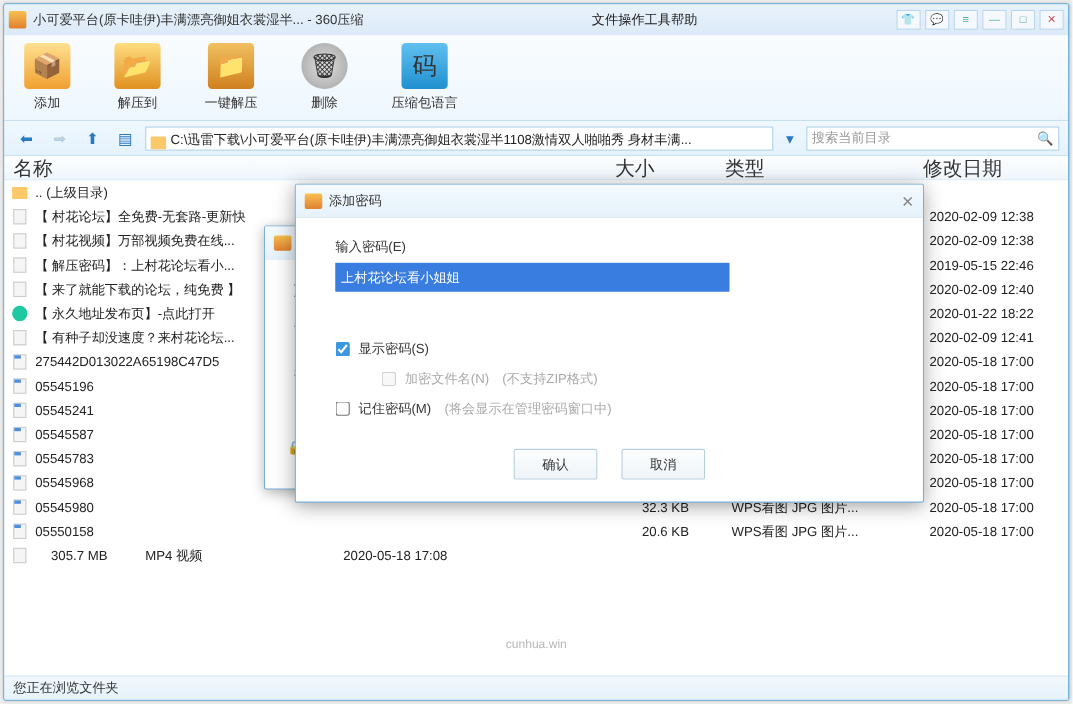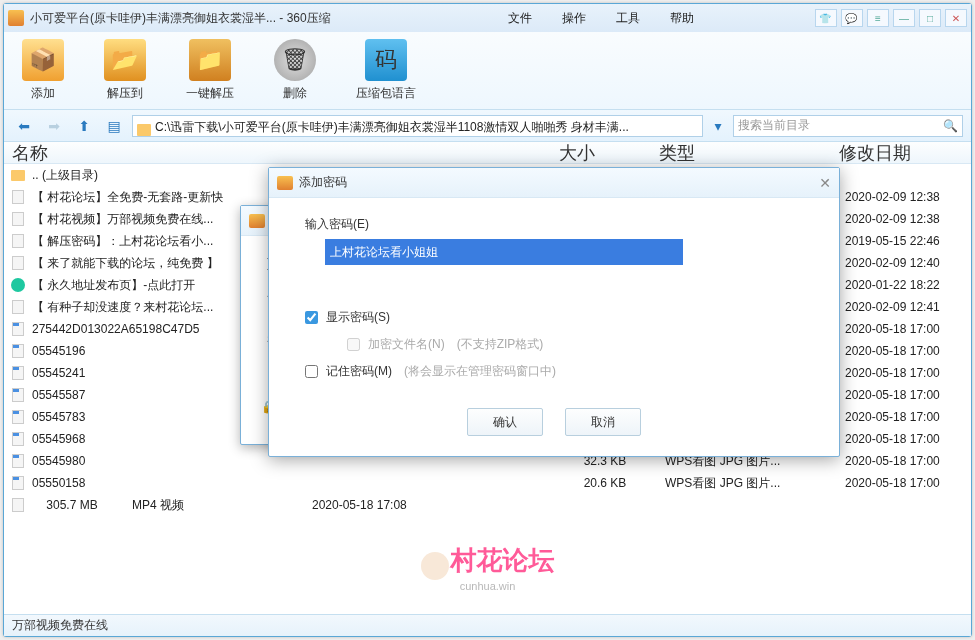--- a/index.html
+++ b/index.html
@@ -1,21 +1,21 @@
 <!DOCTYPE html>
 <html><head>
 <meta charset="utf-8">
 <style>
 * { margin: 0; padding: 0; box-sizing: border-box; font-family: "Microsoft YaHei", Arial, sans-serif; }
 body { background: #eee; width: 975px; height: 640px; overflow: hidden; position: relative; }
 .window { width: 969px; height: 634px; margin: 3px; background: #fff; border: 1px solid #5aa7d6; border-radius: 3px; box-shadow: 0 0 3px rgba(0,0,0,.2); display: flex; flex-direction: column; }
 .titlebar { height: 28px; background: linear-gradient(#e8f2fb, #dceaf8); display: flex; align-items: center; padding: 0 4px; font-size: 12px; position: relative; }
 .titlebar-icon { width: 16px; height: 16px; margin-right: 6px; background: linear-gradient(#f8c050, #e08030); border-radius: 2px; }
 .titlebar-title { color: #333; }
-.titlebar-menu { position: absolute; left: 504px; display: flex; gap: 30px; color: #222; }
+.titlebar-menu { position: absolute; left: 534px; display: flex; color: #222; }
 .titlebar-menu span { cursor: default; }
 .titlebar-ctrls { margin-left: auto; display: flex; gap: 4px; }
 .tb-btn { width: 22px; height: 18px; background: #f5f9fe; border: 1px solid #b8d6ee; display: flex; align-items: center; justify-content: center; font-size: 10px; color: #5a9; }
 .tb-btn.close { color: #c55; }
 .toolbar { height: 78px; background: linear-gradient(#f9fcfe, #eef7fe); border-bottom: 1px solid #c5dff0; display: flex; align-items: center; padding: 0 18px; gap: 40px; }
 .tool-item { display: flex; flex-direction: column; align-items: center; gap: 4px; font-size: 12px; color: #333; }
 .tool-icon { width: 42px; height: 42px; border-radius: 4px; display: flex; align-items: center; justify-content: center; font-size: 22px; }
 .ti-add { background: linear-gradient(#ffe090, #f0a030); }
 .ti-extract { background: linear-gradient(#ffdd80, #e09020); }
 .ti-oneclick { background: linear-gradient(#f0c060, #d08020); }
@@ -54,21 +54,21 @@
 .dialog-bg .dlg-title { height: 30px; background: linear-gradient(#f4faff, #e6f2fb); display: flex; align-items: center; padding: 0 8px; font-size: 12px; }
 .dialog-bg .dlg-close { margin-left: auto; color: #888; font-size: 14px; }
 .dialog-bg .dlg-body { padding: 20px 26px; font-size: 12px; color: #555; }
 .dialog-bg .row { margin-bottom: 14px; display: flex; align-items: center; }
 .dialog { position: absolute; top: 167px; left: 268px; width: 572px; height: 290px; background: #fff; border: 1px solid #7ab0d8; box-shadow: 0 3px 18px rgba(0,0,0,.35); border-radius: 2px; }
 .dlg-title { height: 30px; background: linear-gradient(#f4faff, #e6f2fb); display: flex; align-items: center; padding: 0 8px; font-size: 12px; color: #333; border-bottom: 1px solid #d8e8f4; }
 .dlg-title-icon { width: 16px; height: 14px; background: linear-gradient(#f8c050, #e08030); margin-right: 6px; border-radius: 2px; }
 .dlg-close { margin-left: auto; color: #888; font-size: 14px; cursor: default; }
 .dlg-body { padding: 18px 36px; font-size: 12px; color: #333; }
 .form-label { margin-bottom: 6px; display: block; }
-.form-input { width: 358px; height: 24px; border: 1px solid #a8c8e0; padding: 12px 4px; font-size: 12px; margin-left: 20px; }
+.form-input { width: 358px; height: 24px; border: 1px solid #a8c8e0; padding: 12px 4px; font-size: 12px; }
 .form-input.sel { background: #3a7de0; color: #fff; border-color: #3a7de0; }
 .check-row { display: flex; align-items: center; gap: 8px; margin-top: 10px; }
 .check-row input { accent-color: #3a98e0; }
 .check-row.disabled { color: #aaa; margin-left: 42px; }
 .hint { color: #aaa; margin-left: 4px; }
 .dlg-btns { display: flex; justify-content: center; gap: 22px; margin-top: 28px; }
 .dlg-btn { width: 76px; height: 28px; background: linear-gradient(#fdfefe, #eef4f9); border: 1px solid #b8cfde; border-radius: 2px; font-size: 12px; color: #333; display: flex; align-items: center; justify-content: center; }
 </style>
 </head>
 <body>
@@ -277,27 +277,26 @@
       </div>
       <div class="file-row">
         <div class="file-icon">
           <div class="fi-mp4"></div>
         </div>
         <div class="fc-size">305.7 MB</div>
         <div class="fc-type">MP4 视频</div>
         <div class="fc-date">2020-05-18 17:08</div>
       </div>
       <div class="watermark">
-      <div><span class="wm-face"></span><span class="wm-text">村花论坛</span></div>
       <div class="wm-url">cunhua.win</div>
     </div>
   </div>
 
   <div class="statusbar">
-    <span>万部视频免费在线</span>
+    <span>您正在浏览文件夹</span>
   </div>
 </div>
 
 <div class="dialog-bg">
   <div class="dlg-title">
     <div class="dlg-title-icon"></div>
     <span class="dlg-close">✕</span>
   </div>
   <div class="dlg-body">
     <div class="row">

